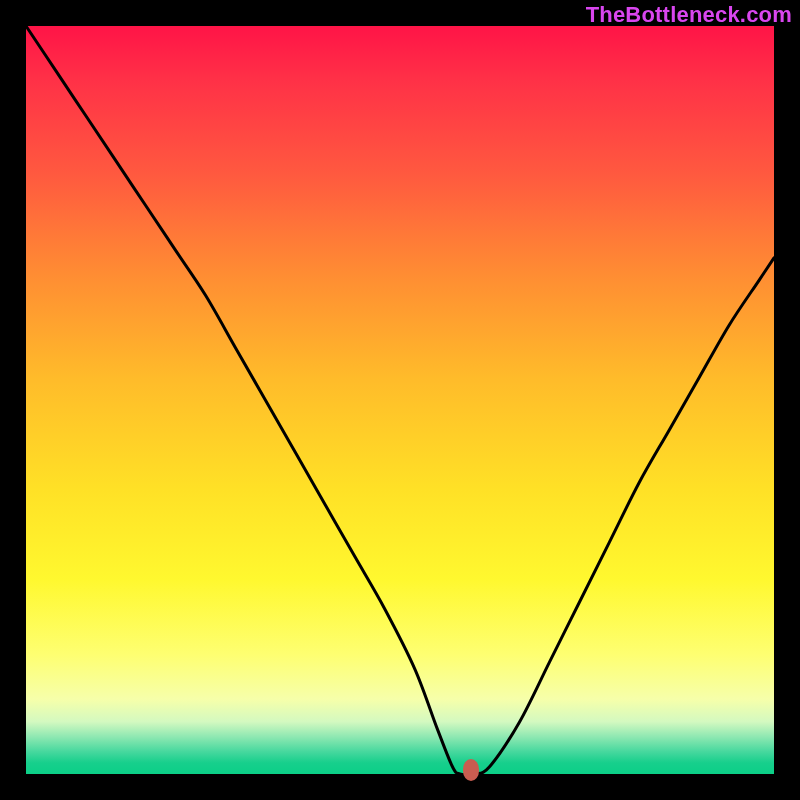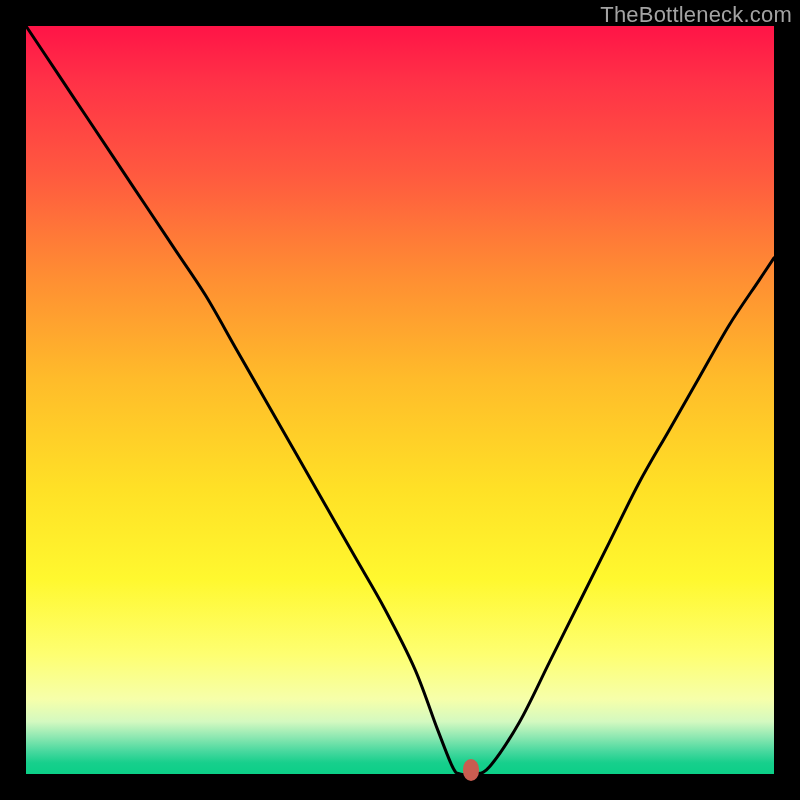--- a/index.html
+++ b/index.html
@@ -14,23 +14,23 @@
   .frame {
     position: relative;
     width: 800px;
     height: 800px;
     background: #000;
   }
   .watermark {
     position: absolute;
     top: 2px;
     right: 8px;
-    color: #a3a3a3;
+    color: #d946ef;
     font-size: 22px;
-    font-weight: 400;
+    font-weight: 700;
     letter-spacing: 0.2px;
     z-index: 10;
     user-select: none;
   }
   .plot-area {
     position: absolute;
     left: 26px;
     top: 26px;
     width: 748px;
     height: 748px;

